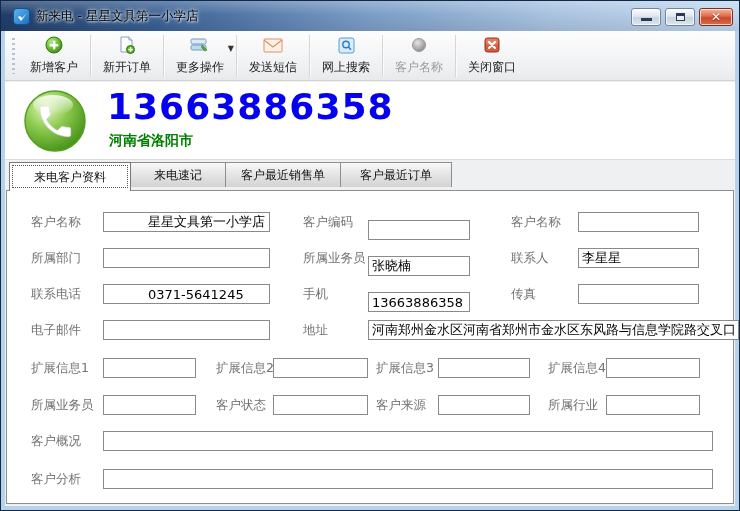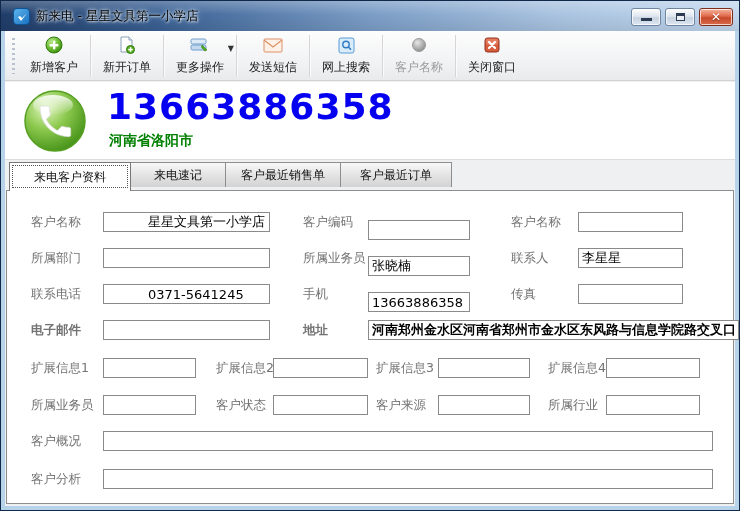--- a/index.html
+++ b/index.html
@@ -118,26 +118,26 @@
     position: absolute; top: 159px; left: 1px; right: 1px; bottom: 2px;
     background: #ffffff; border: 1px solid #8e8e8e;
   }
   .flabel { position: absolute; font-size: 12.5px; color: #737373; line-height: 20px; white-space: nowrap; }
   .finput {
     position: absolute; height: 20px; border: 1px solid #8a8a8a; background: #fff;
     font-size: 13px; font-family: "DejaVu Sans", sans-serif; color: #000;
     padding: 0 3px; outline: none;
   }
   
-  .r1 { top: 21px; } .r2 { top: 57px; } .r3 { top: 93px; } .r4 { top: 129px; font-weight: bold; }
+  .r1 { top: 21px; } .r2 { top: 57px; } .r3 { top: 93px; } .r4 { top: 129px; }
   .r5 { top: 167px; } .r6 { top: 204px; } .r7 { top: 240px; } .r8 { top: 278px; }
   
   .c1l { left: 24px; } .c1i { left: 96px; width: 167px; padding-left: 44px; }
   .c2l { left: 296px; } .c2i { left: 361px; width: 102px; margin-top: 8px; }
-  .c3l { left: 504px; } .c3i { left: 571px; width: 105px; }
+  .c3l { left: 504px; } .c3i { left: 571px; width: 121px; }
   
   .d1l { left: 24px; } .d1i { left: 96px; width: 93px; }
   .d2l { left: 209px; } .d2i { left: 266px; width: 95px; }
   .d3l { left: 369px; } .d3i { left: 431px; width: 92px; }
   .d4l { left: 541px; } .d4i { left: 599px; width: 94px; }
   
   .ai { left: 361px; width: 371px; }
   .wi { left: 96px; width: 610px; }
 </style>
 </head>

